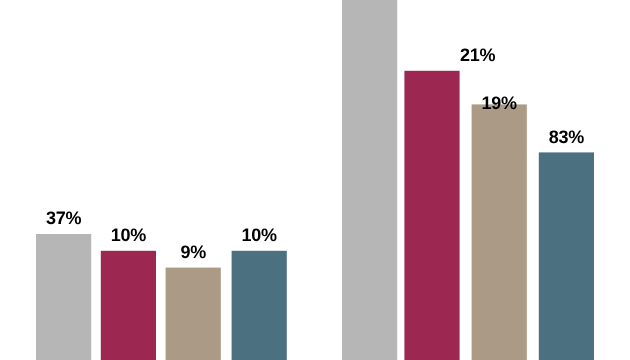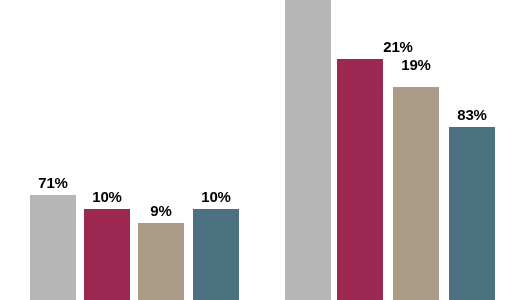--- a/index.html
+++ b/index.html
@@ -53,23 +53,23 @@
     <div class="bar" style="left: 30px; width: 46px; height: 149.6px; bottom: -45px; background: rgb(182, 182, 182);"></div>
     <div class="bar" style="left: 84px; width: 46px; height: 136px; bottom: -45px; background: rgb(156, 39, 80);"></div>
     <div class="bar" style="left: 138px; width: 46px; height: 122.4px; bottom: -45px; background: rgb(171, 154, 133);"></div>
     <div class="bar" style="left: 193px; width: 46px; height: 136px; bottom: -45px; background: rgb(75, 113, 129);"></div>
 
     <div class="bar" style="left: 285px; width: 46px; height: 462.4px; bottom: -45px; background: rgb(182, 182, 182);"></div>
     <div class="bar" style="left: 337px; width: 46px; height: 285.6px; bottom: -45px; background: rgb(156, 39, 80);"></div>
     <div class="bar" style="left: 393px; width: 46px; height: 258.4px; bottom: -45px; background: rgb(171, 154, 133);"></div>
     <div class="bar" style="left: 449px; width: 46px; height: 217.6px; bottom: -45px; background: rgb(75, 113, 129);"></div>
 
-    <div class="bar-label" style="left: 53px; top: 175.4px;">71%</div>
+    <div class="bar-label" style="left: 53px; top: 175.4px;">37%</div>
     <div class="bar-label" style="left: 107px; top: 189px;">10%</div>
     <div class="bar-label" style="left: 161px; top: 202.6px;">9%</div>
     <div class="bar-label" style="left: 216px; top: 189px;">10%</div>
 
     <div class="bar-label" style="left: 360px; top: 39.4px; margin-left: 38px;">21%</div>
-    <div class="bar-label" style="left: 416px; top: 57px;">19%</div>
+    <div class="bar-label" style="left: 416px; top: 79px;">19%</div>
     <div class="bar-label" style="left: 472px; top: 107.4px;">83%</div>
 
   </div>
 </div>
 
 </body></html>

